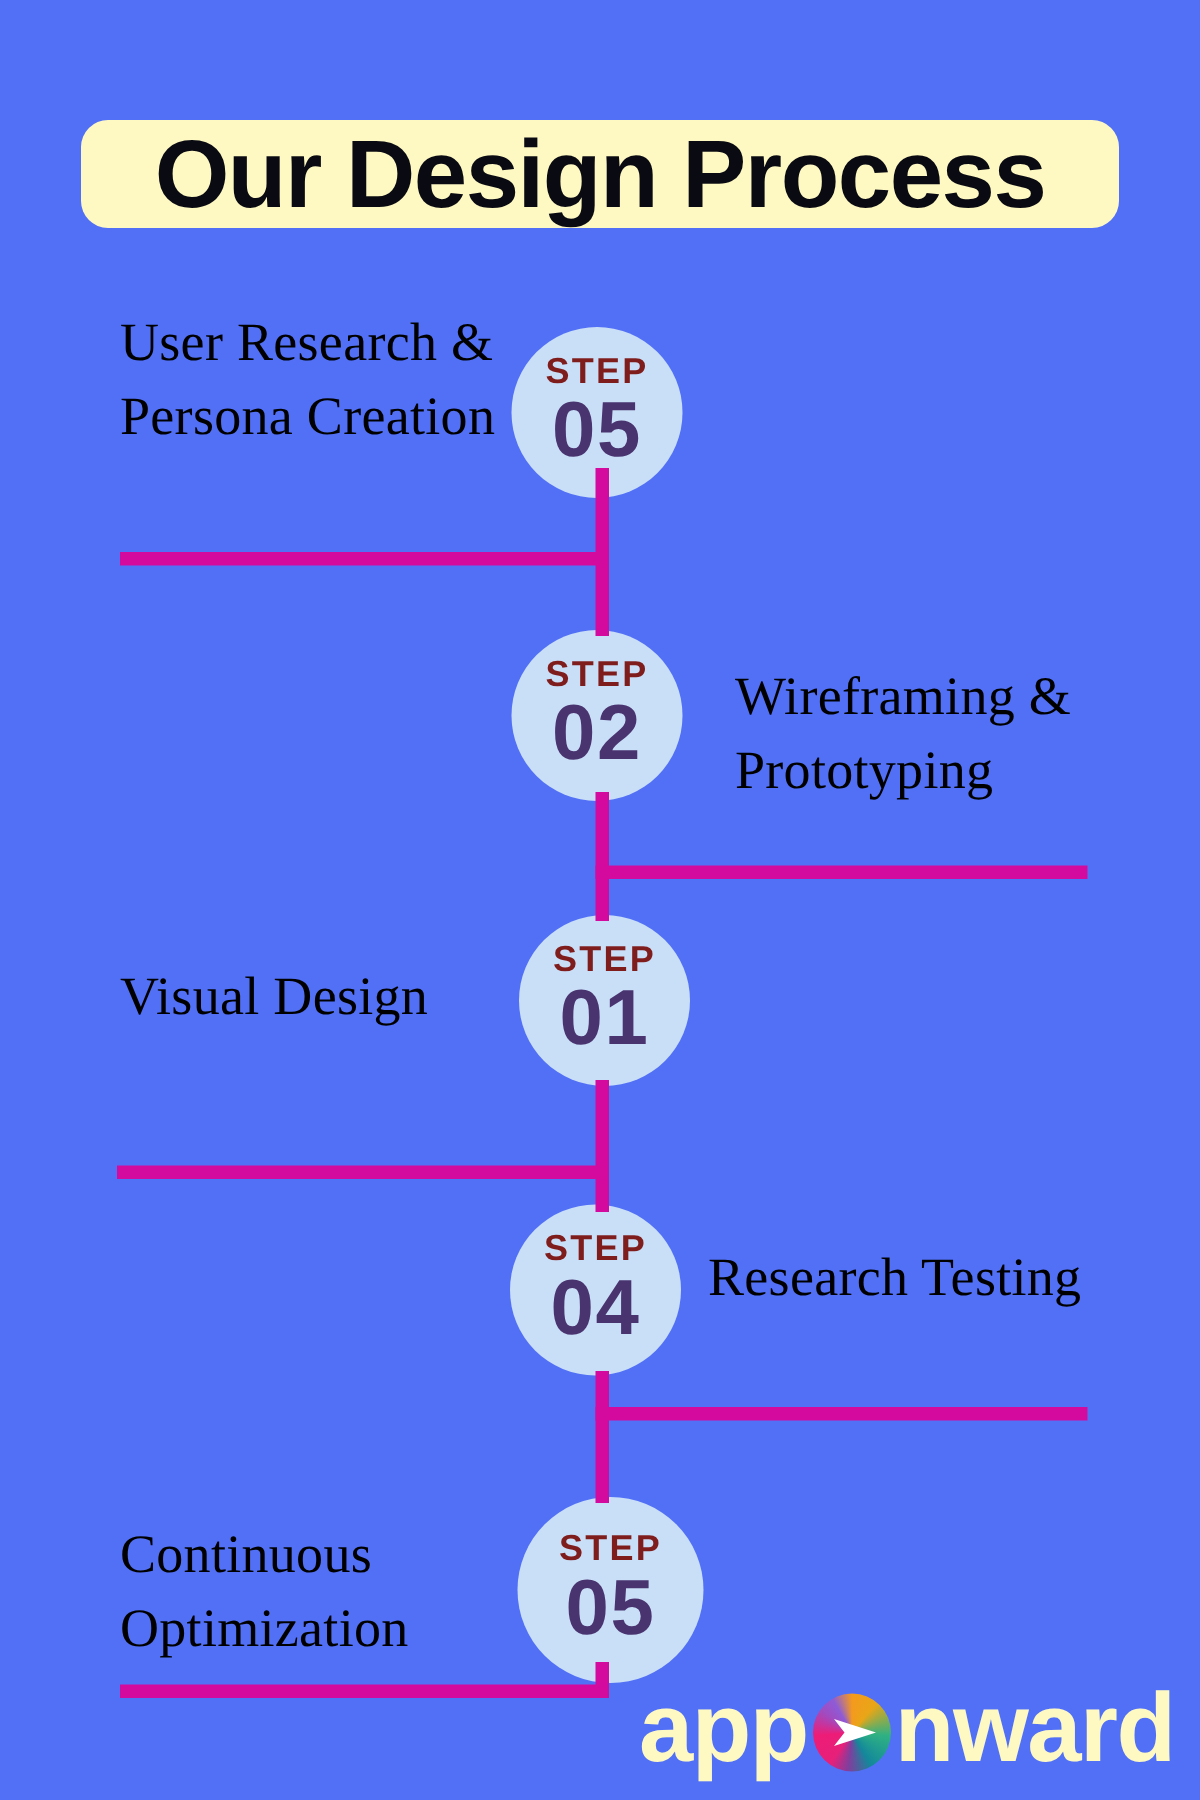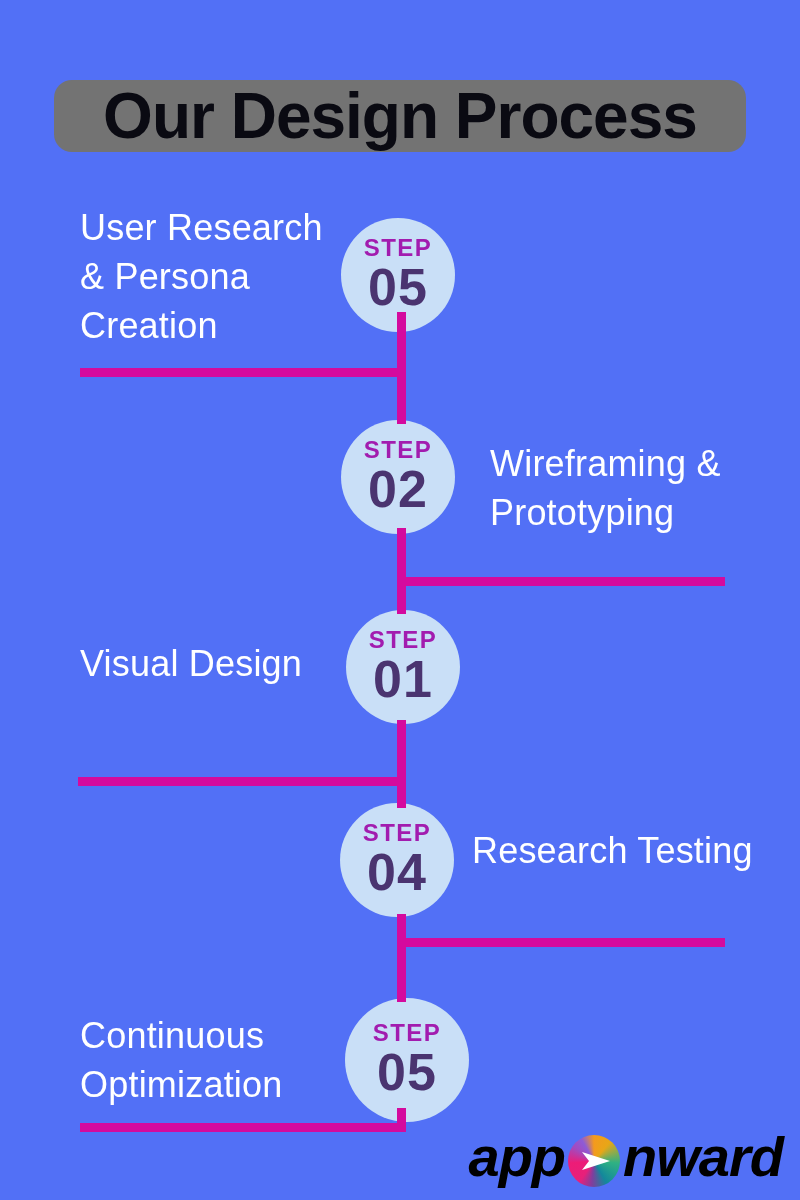--- a/index.html
+++ b/index.html
@@ -7,21 +7,21 @@
     width: 800px; height: 1200px;
     background: #5270F6;
     font-family: "Liberation Sans", "DejaVu Sans", sans-serif;
     overflow: hidden;
   }
   .canvas { position: relative; width: 800px; height: 1200px; }
 
   
   .title-banner {
     position: absolute; left: 54px; top: 80px; width: 692px; height: 72px;
-    background: #737373; border-radius: 18px;
+    background: #fef9c3; border-radius: 18px;
     display: flex; align-items: center; justify-content: center;
     z-index: 4;
   }
   .title-banner h1 {
     margin: 0; font-size: 64px; font-weight: 800; letter-spacing: -1px;
     color: #0A0A12; line-height: 1; white-space: nowrap;
   }
 
   
   .pink { position: absolute; background: #D40A9E; z-index: 2; }
@@ -39,52 +39,52 @@
   .hseg5 { left: 80px;  top: 1123px; width: 326px; }
 
   
   .step-circle {
     position: absolute; width: 114px; height: 114px; border-radius: 50%;
     background: #C9DFF7; z-index: 1;
     display: flex; flex-direction: column; align-items: center; justify-content: center;
   }
   .step-circle .badge {
     font-size: 24px; font-weight: 700; letter-spacing: 1.5px;
-    color: #a21caf; line-height: 1;
+    color: #7f1d1d; line-height: 1;
   }
   .step-circle .num {
     font-size: 52px; font-weight: 800; color: #4A3470;
     line-height: 1.05; letter-spacing: 1px;
   }
   .c1 { left: 341px; top: 218px; }
   .c2 { left: 341px; top: 420px; }
   .c3 { left: 346px; top: 610px; }
   .c4 { left: 340px; top: 803px; }
   .c5 { left: 345px; top: 998px; width: 124px; height: 124px; }
 
   
   .step-label {
     position: absolute; z-index: 3;
-    font-size: 36px; font-weight: 500; color: #ffffff;
-    line-height: 1.36; letter-spacing: 0.2px;
+    font-size: 36px; font-weight: 500; color: #000000;
+    line-height: 1.36; letter-spacing: 0.2px; font-family: Liberation Serif, serif;
   }
   .l1 { left: 80px;  top: 204px; width: 268px; }
   .l2 { left: 490px; top: 440px; width: 262px; }
   .l3 { left: 80px;  top: 640px; white-space: nowrap; text-align: center; }
   .l4 { left: 472px; top: 827px; white-space: nowrap; }
   .l5 { left: 80px;  top: 1012px; width: 245px; }
 
   
   .logo {
     position: absolute; right: 17px; bottom: 6px; z-index: 5;
     display: flex; align-items: center; gap: 3px;
   }
   .logo .logo-text {
-    color: #000000; font-size: 56px; font-weight: 700;
-    letter-spacing: -1px; line-height: 1.3; font-style: italic;
+    color: #fef9c3; font-size: 65px; font-weight: 700;
+    letter-spacing: -1px; line-height: 1.3;
   }
   .logo .sphere {
     width: 52px; height: 52px; border-radius: 50%; margin-top: 6px;
     background: conic-gradient(#F49A1E 0deg, #E8A617 40deg, #2FB183 95deg,
       #13889B 150deg, #7E3F9E 185deg, #E7207A 215deg, #ED1C77 265deg,
       #A14BC0 305deg, #8E5BD6 330deg, #F49A1E 360deg);
     display: flex; align-items: center; justify-content: center;
   }
   .logo .sphere svg { display: block; }
 </style>

